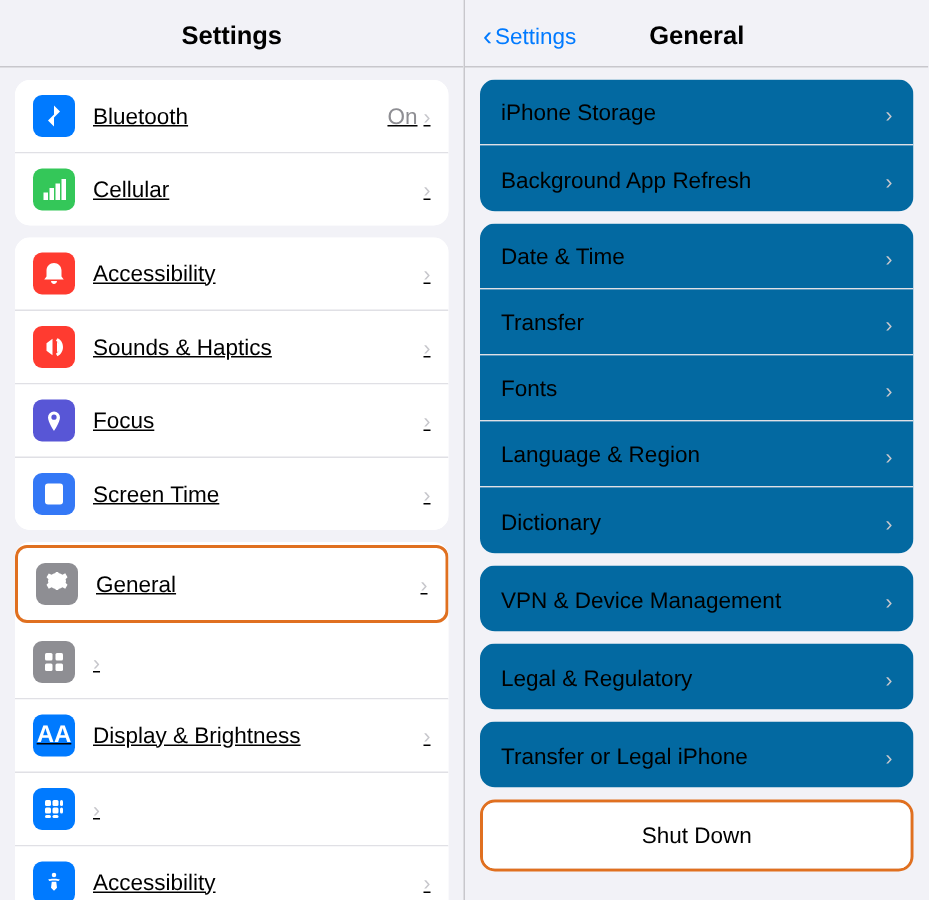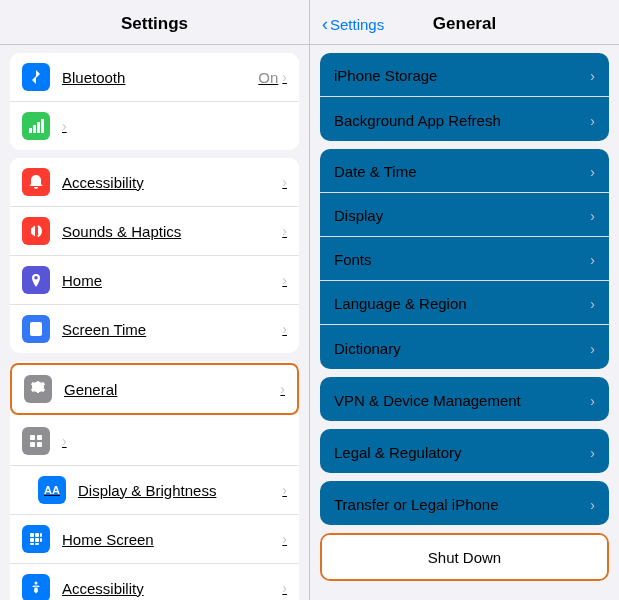--- a/index.html
+++ b/index.html
@@ -229,20 +229,21 @@
         </div>
         <div class="settings-item">
           <div class="item-icon bg-green" style="font-size: 14px;">
             <svg width="16" height="16" viewBox="0 0 16 16" fill="white">
               <rect x="1" y="10" width="3" height="5"></rect>
               <rect x="5" y="7" width="3" height="8"></rect>
               <rect x="9" y="4" width="3" height="11"></rect>
               <rect x="13" y="1" width="3" height="14"></rect>
             </svg>
           </div>
+          <span class="item-label">Cellular</span>
           <span class="chevron">›</span>
         </div>
       </div>
       <div class="settings-group">
         <div class="settings-item">
           <div class="item-icon bg-red" style="font-size: 14px;">
             <svg width="16" height="16" viewBox="0 0 16 16" fill="white">
               <path d="M8 1C5.2 1 3 3.2 3 6v4l-1.5 2h13L13 10V6c0-2.8-2.2-5-5-5zm0 14c1.1 0 2-.9 2-2H6c0 1.1.9 2 2 2z"></path>
             </svg>
           </div>
@@ -257,21 +258,21 @@
           </div>
           <span class="item-label">Sounds &amp; Haptics</span>
           <span class="chevron">›</span>
         </div>
         <div class="settings-item">
           <div class="item-icon bg-purple" style="font-size: 14px;">
             <svg width="16" height="16" viewBox="0 0 16 16" fill="white">
               <path d="M8 2a4 4 0 0 0-4 4c0 3 4 9 4 9s4-6 4-9a4 4 0 0 0-4-4zm0 5.5A1.5 1.5 0 1 1 8 4a1.5 1.5 0 0 1 0 3.5z"></path>
             </svg>
           </div>
-          <span class="item-label">Home</span>
+          <span class="item-label">Focus</span>
           <span class="chevron">›</span>
         </div>
         <div class="settings-item">
           <div class="item-icon bg-indigo" style="font-size: 14px;">
             <svg width="16" height="16" viewBox="0 0 16 16" fill="white">
               <rect x="2" y="1" width="12" height="14" rx="2"></rect>
               <rect x="5" y="4" width="6" height="1"></rect>
               <rect x="5" y="7" width="6" height="1"></rect>
               <rect x="5" y="10" width="4" height="1"></rect>
             </svg>
@@ -295,38 +296,37 @@
             <svg width="16" height="16" viewBox="0 0 16 16" fill="white">
               <rect x="2" y="2" width="5" height="5" rx="1"></rect>
               <rect x="9" y="2" width="5" height="5" rx="1"></rect>
               <rect x="2" y="9" width="5" height="5" rx="1"></rect>
               <rect x="9" y="9" width="5" height="5" rx="1"></rect>
             </svg>
           </div>
           <span class="chevron">›</span>
         </div>
         <div class="settings-item">
-          <div class="item-icon bg-blue" style="font-size: 11px; font-weight: bold; margin-left: 16px;">AA</div>
+          <div class="item-icon bg-blue" style="font-size: 16px; font-weight: bold;">AA</div>
           <span class="item-label">Display &amp; Brightness</span>
           <span class="chevron">›</span>
         </div>
         <div class="settings-item">
           <div class="item-icon bg-blue" style="font-size: 14px;">
             <svg width="16" height="16" viewBox="0 0 16 16" fill="white">
               <rect x="2" y="2" width="4" height="4" rx="1"></rect>
               <rect x="7" y="2" width="4" height="4" rx="1"></rect>
               <rect x="12" y="2" width="2" height="4" rx="1"></rect>
               <rect x="2" y="7" width="4" height="4" rx="1"></rect>
               <rect x="7" y="7" width="4" height="4" rx="1"></rect>
               <rect x="12" y="7" width="2" height="4" rx="1"></rect>
               <rect x="2" y="12" width="4" height="2" rx="1"></rect>
               <rect x="7" y="12" width="4" height="2" rx="1"></rect>
             </svg>
           </div>
-          <span class="item-label">Home Screen</span>
           <span class="chevron">›</span>
         </div>
         <div class="settings-item">
           <div class="item-icon bg-blue" style="font-size: 14px;">
             <svg width="16" height="16" viewBox="0 0 16 16" fill="white">
               <circle cx="8" cy="3" r="1.5"></circle>
               <path d="M8 5.5c-2 0-4 .5-4 .5l1 1s1.5-.3 3-.3 3 .3 3 .3l1-1S10 5.5 8 5.5zm-1.5 2l-.5 4 2 2 2-2-.5-4H6.5z"></path>
             </svg>
           </div>
           <span class="item-label">Accessibility</span>
@@ -354,21 +354,21 @@
           <span class="right-item-label">Background App Refresh</span>
           <span class="right-chevron">›</span>
         </div>
       </div>
       <div class="right-group">
         <div class="right-item">
           <span class="right-item-label">Date &amp; Time</span>
           <span class="right-chevron">›</span>
         </div>
         <div class="right-item">
-          <span class="right-item-label">Display</span>
+          <span class="right-item-label">Transfer</span>
           <span class="right-chevron">›</span>
         </div>
         <div class="right-item">
           <span class="right-item-label">Fonts</span>
           <span class="right-chevron">›</span>
         </div>
         <div class="right-item">
           <span class="right-item-label">Language &amp; Region</span>
           <span class="right-chevron">›</span>
         </div>

